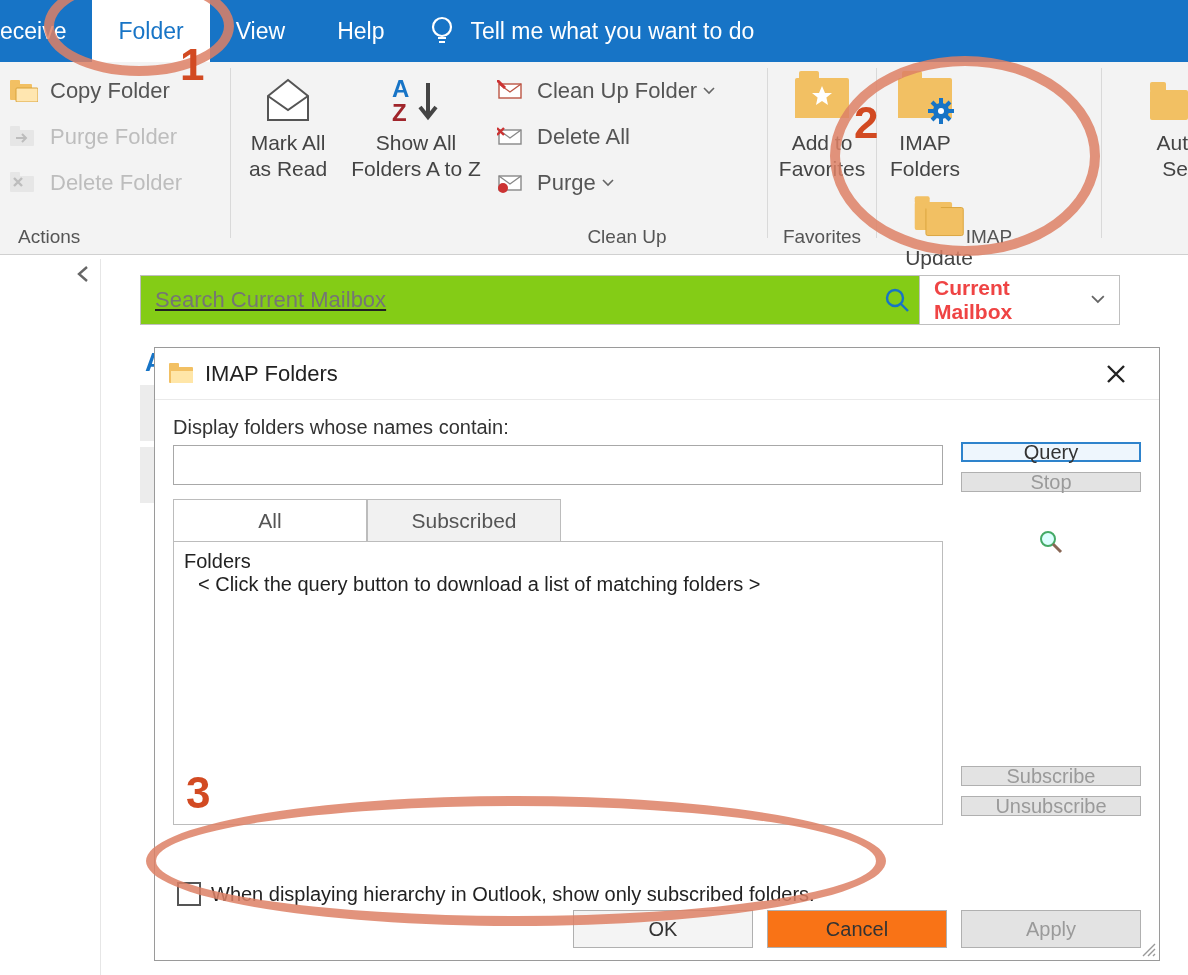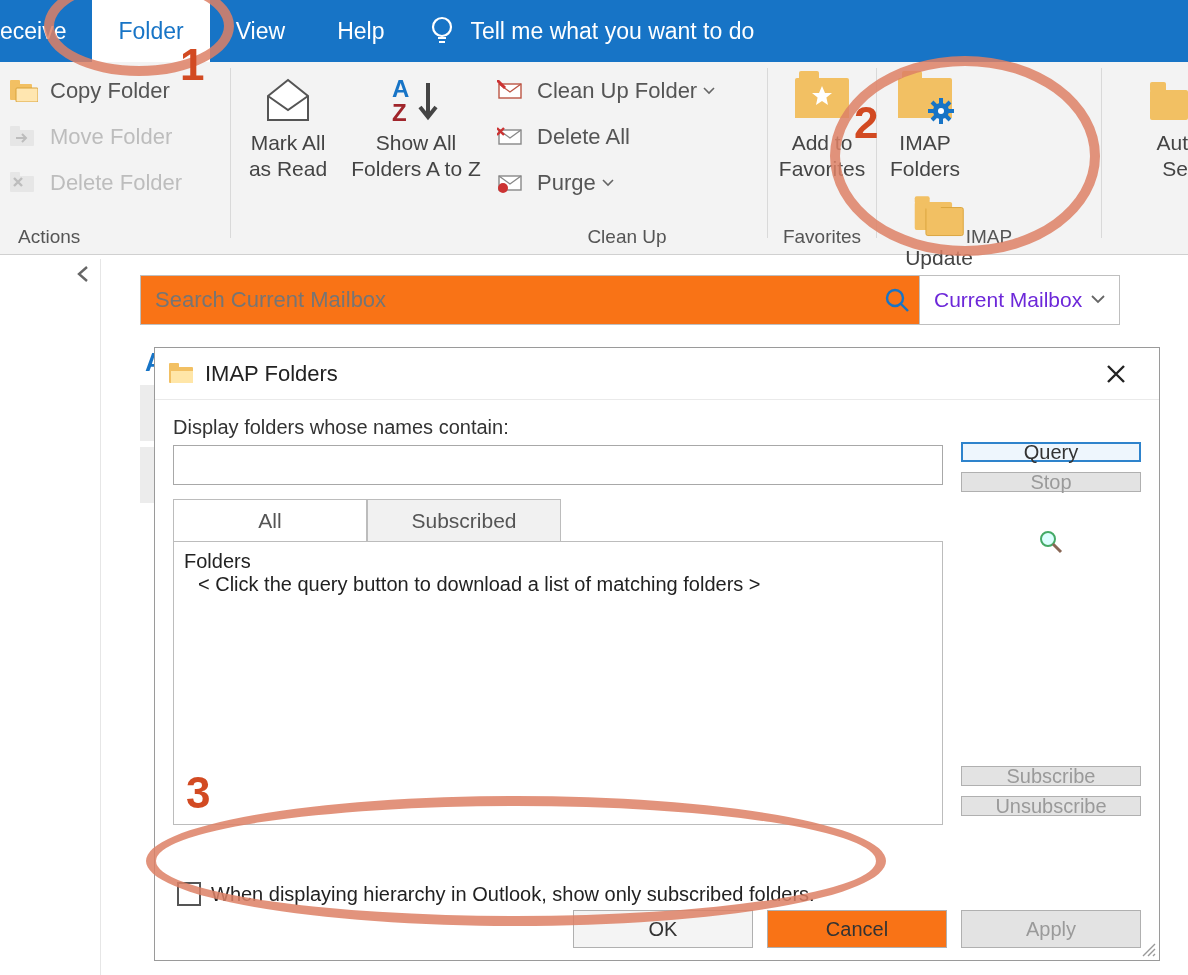--- a/index.html
+++ b/index.html
@@ -30,24 +30,24 @@
   .fld-big { width: 54px; height: 44px; }
   .fld-big .back { width: 54px; height: 40px; background: #f2c063; border-radius: 2px 2px 0 0; position: relative; }
   .fld-big .tab-top { position: absolute; top: -7px; left: 4px; width: 20px; height: 7px; background: #f2c063; border-radius: 2px 2px 0 0; }
   .fld-big .badge { position: absolute; }
 
   
   .content { position: relative; }
   .collapse-arrow { position: absolute; left: 75px; top: 10px; font-size: 18px; color: #666; }
   .thin-sep { position: absolute; left: 100px; top: 4px; width: 1px; height: 720px; background: #e6e6e6; }
   .searchrow { position: absolute; left: 140px; top: 20px; display: flex; }
-  .searchbox { width: 780px; height: 50px; border: 1px solid #bfbfbf; display: flex; align-items: center; background: #f97316; }
+  .searchbox { width: 780px; height: 50px; border: 1px solid #bfbfbf; display: flex; align-items: center; background: #84cc16; text-decoration: underline; }
   .searchbox input { flex: 1; height: 100%; border: none; outline: none; font-size: 22px; padding: 0 14px; color: #333; background: transparent; }
   .searchbox .mag { width: 44px; display: flex; align-items: center; justify-content: center; color: #1774c6; }
-  .scope { width: 200px; height: 50px; border: 1px solid #bfbfbf; border-left: none; display: flex; align-items: center; padding: 0 14px; font-size: 21px; color: #6d28d9; justify-content: space-between; background:#fff; }
+  .scope { width: 200px; height: 50px; border: 1px solid #bfbfbf; border-left: none; display: flex; align-items: center; padding: 0 14px; font-size: 21px; color: #ef4444; justify-content: space-between; background:#fff;font-weight:bold; }
 
   .strip { position:absolute; left: 140px; width: 18px; background:#ececec; }
 
   .blueA { position:absolute; left:145px; top:92px; color:#1774c6; font-size:26px; font-weight:700; }
 
   
   .dialog { position: absolute; left: 154px; top: 92px; width: 1006px; height: 614px; background: #fff; border: 1px solid #9a9a9a; box-shadow: 0 0 0 1px #fff inset; }
   .dlg-title { height: 52px; display: flex; align-items: center; padding: 0 14px; justify-content: space-between; border-bottom: 1px solid #eaeaea; }
   .dlg-title .left { display: flex; align-items: center; gap: 10px; font-size: 22px; }
   .close-x { font-size: 24px; width: 40px; text-align: right; }
@@ -109,21 +109,21 @@
         <span>Copy Folder</span>
       </div>
       <div class="btn-small disabled">
         <span class="mic">
           <svg width="28" height="22" viewBox="0 0 28 22">
               <rect x="0" y="4" width="24" height="16" rx="1" fill="#e6e6e6"></rect>
               <rect x="0" y="0" width="10" height="6" rx="1" fill="#e6e6e6"></rect>
               <path d="M6 12h10M12 8l4 4-4 4" stroke="#bdbdbd" stroke-width="2" fill="none"></path>
             </svg>
         </span>
-        <span>Move Folder</span>
+        <span>Purge Folder</span>
       </div>
       <div class="btn-small disabled">
         <span class="mic">
           <svg width="28" height="22" viewBox="0 0 28 22">
               <rect x="0" y="4" width="24" height="16" rx="1" fill="#e6e6e6"></rect>
               <rect x="0" y="0" width="10" height="6" rx="1" fill="#e6e6e6"></rect>
               <path d="M4 6l8 8M12 6l-8 8" stroke="#bdbdbd" stroke-width="2.4"></path>
             </svg>
         </span>
         <span>Delete Folder</span>

